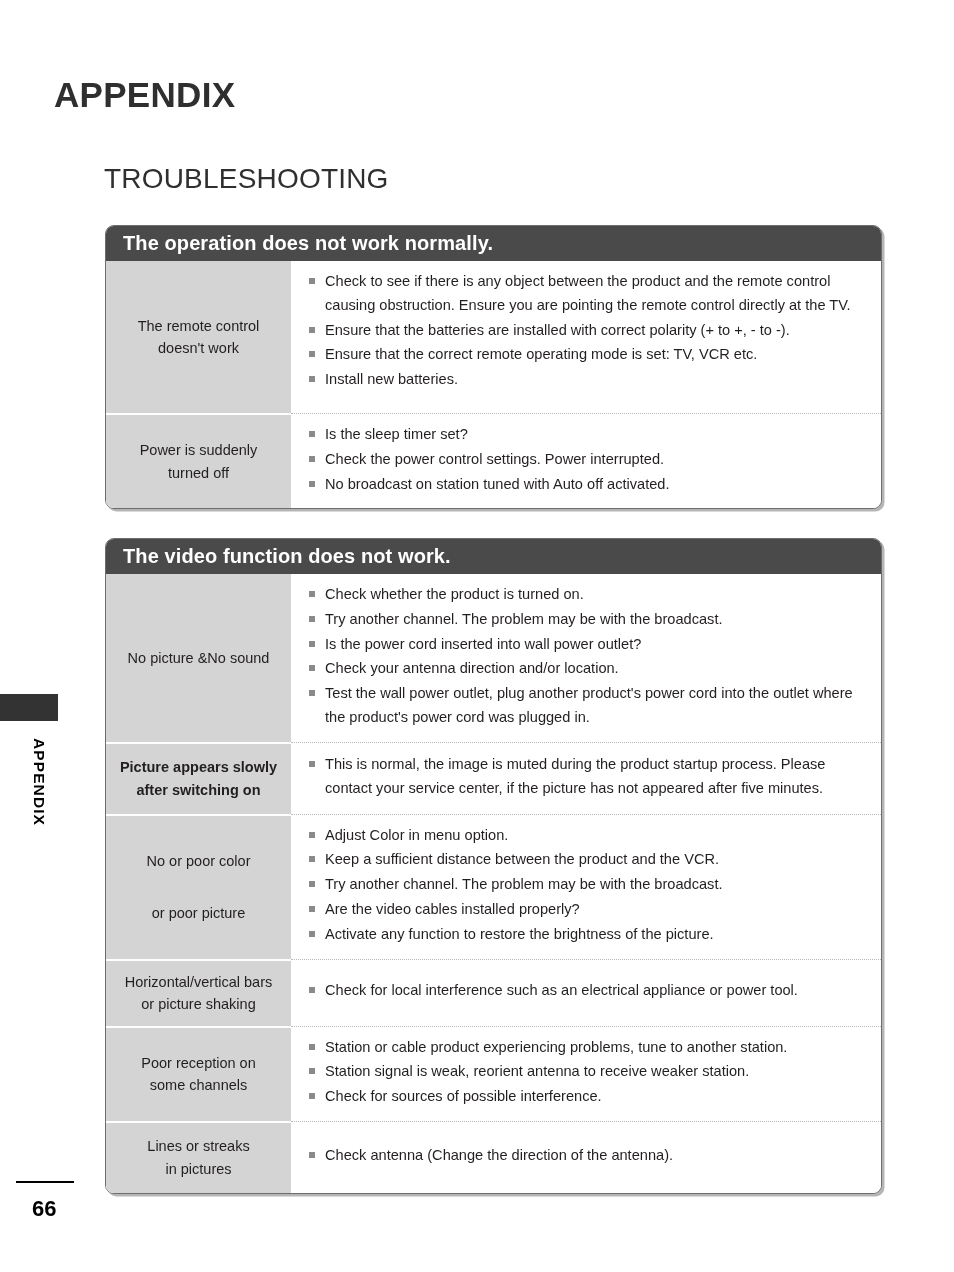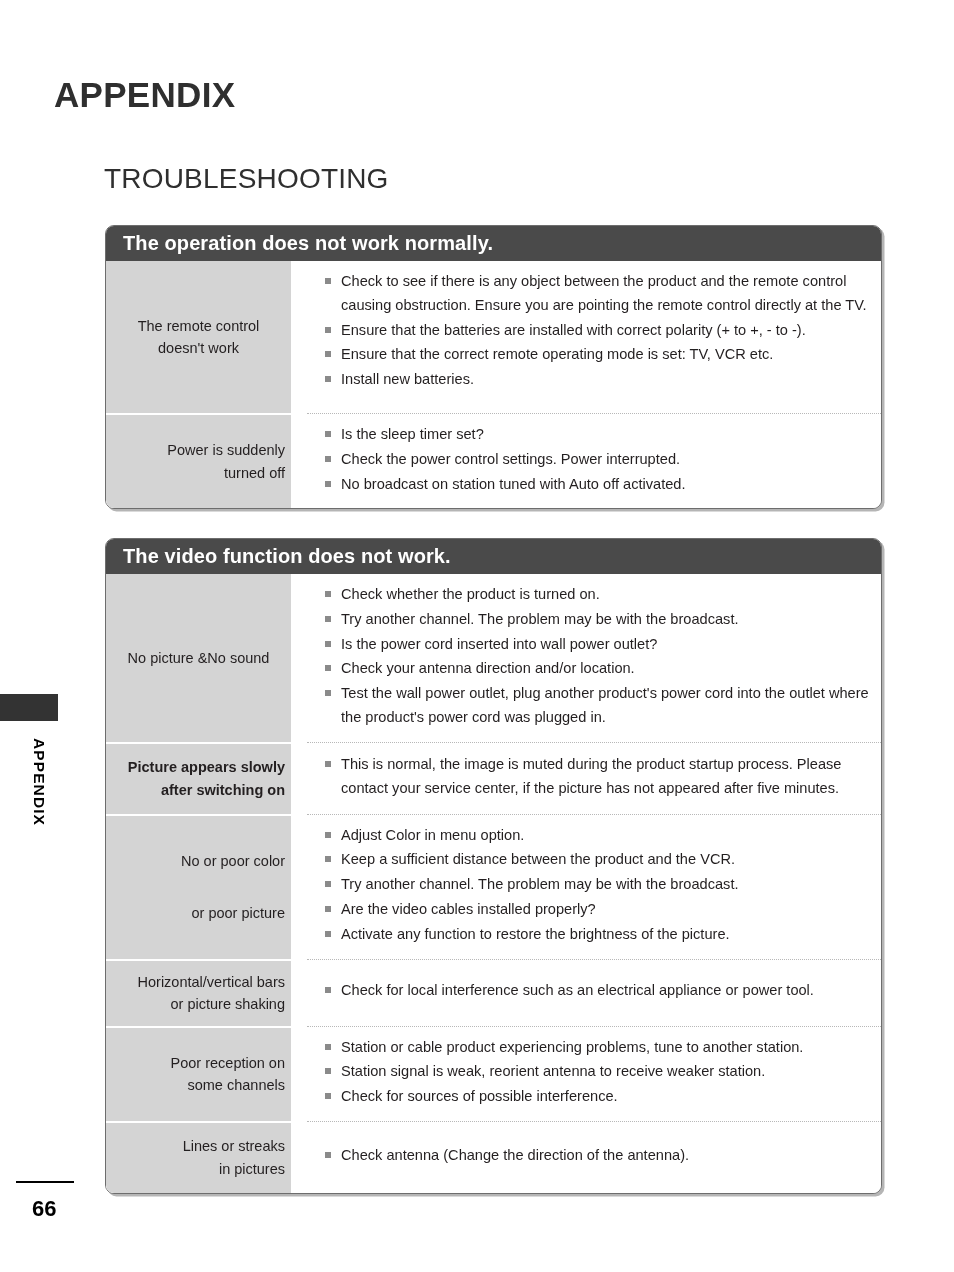--- a/index.html
+++ b/index.html
@@ -108,21 +108,21 @@
     display: block;
     background: #ffffff;
   }
 
   .ts-row {
     display: flex;
     align-items: stretch;
     position: relative;
   }
   .ts-row + .ts-row .ts-answers { border-top: 1px dotted #b8b8b8; }
-  .ts-row + .ts-row .ts-label   { border-top: 2.5px solid #ffffff; align-items: flex-end; }
+  .ts-row + .ts-row .ts-label   { border-top: 2.5px solid #ffffff; }
 
   .ts-label {
     width: 185px;
     flex: 0 0 185px;
     background: #d4d4d4;
     color: #231f20;
     font-size: 14.5px;
     line-height: 1.55;
     text-align: center;
     display: flex;
@@ -131,21 +131,20 @@
     align-items: center;
     padding: 6px 6px;
     box-sizing: border-box;
   }
   .ts-label span { display: block; white-space: nowrap; }
 
   .ts-answers {
     flex: 1 1 auto;
     padding: 9px 12px 11px 18px;
     box-sizing: border-box;
-    margin-left: 16px;
   }
   .ts-item {
     position: relative;
     font-size: 14.6px;
     line-height: 1.63;
     color: #231f20;
     padding-left: 16px;
     margin: 0 0 1px 0;
   }
   .ts-item .bullet {

